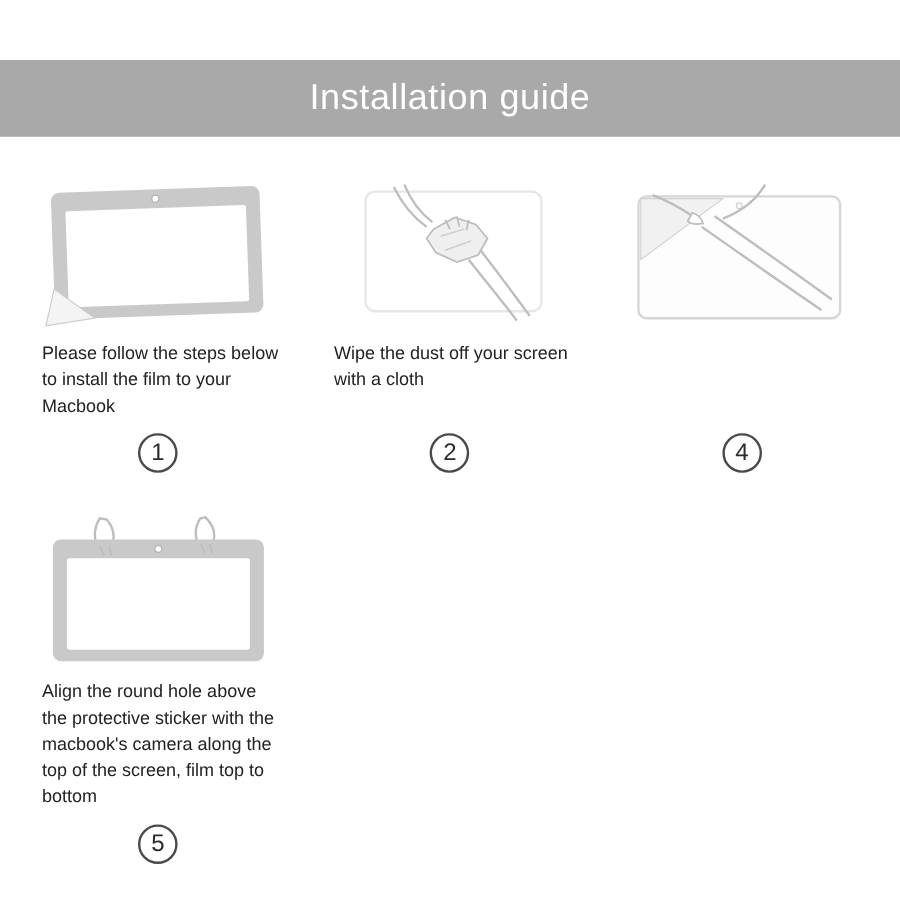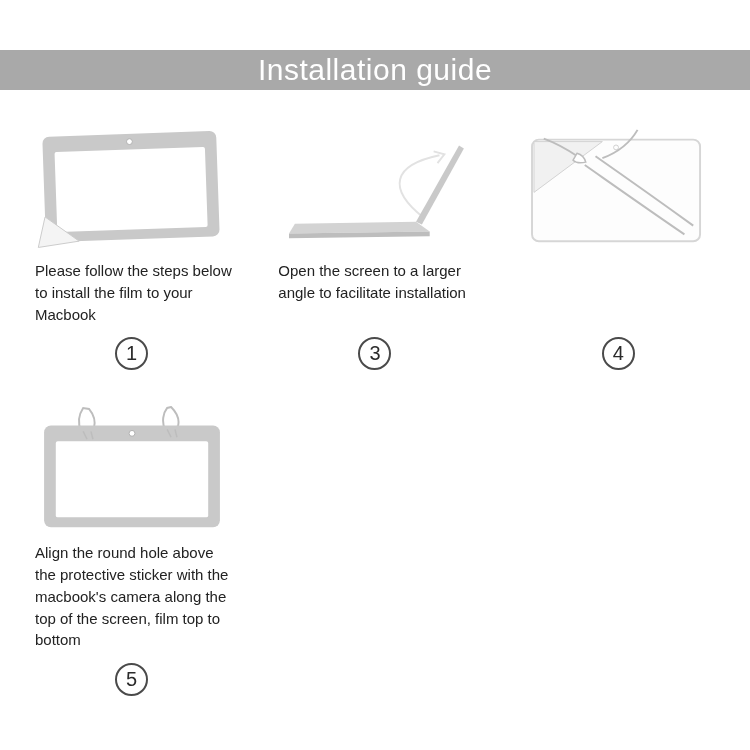--- a/index.html
+++ b/index.html
@@ -1,21 +1,21 @@
 <!DOCTYPE html>
 <html><head>
 <meta charset="utf-8">
 <style>
   * { margin: 0; padding: 0; box-sizing: border-box; }
   html, body { width: 750px; height: 750px; background: #ffffff; overflow: hidden; }
   body { font-family: "Liberation Sans", sans-serif; color: #1f1f1f; }
 
   .header {
     margin-top: 50px;
-    height: 40px;
+    height: 64px;
     background: #a9a9a9;
     display: flex;
     align-items: center;
     justify-content: center;
   }
   .header-title {
     color: #ffffff;
     font-size: 30px;
     font-weight: 400;
     letter-spacing: 0.5px;
@@ -84,36 +84,39 @@
           <path d="M10 92 L44 118 L2 123 Z" fill="#f4f4f4" stroke="#cccccc" stroke-width="1"></path>
         </g>
       </svg>
     </div>
     <p class="caption">Please follow the steps below to install the film to your Macbook</p>
     <div class="number-wrap">
       <span class="number-circle">1</span>
     </div>
   </div>
 
-
   <div class="step">
     <div class="illustration">
       <svg viewBox="0 0 200 130" width="196" height="127">
-        <path d="M150 96 C112 66 118 42 166 32" fill="none" stroke="#e2e2e2" stroke-width="2"></path>
-        <path d="M160 28 L171 31 L164 40" fill="none" stroke="#e2e2e2" stroke-width="2"></path>
-        <path d="M142 100 L186 22 L191 25 L148 103 Z" fill="#c9c9c9"></path>
-        <path d="M18 102 L142 100 L156 110 L12 112 Z" fill="#d3d3d3"></path>
-        <path d="M12 112 L156 110 L156 115 L12 117 Z" fill="#bdbdbd"></path>
+        <rect x="28" y="12" width="150" height="102" rx="8" fill="none" stroke="#e6e6e6" stroke-width="2"></rect>
+        <path d="M86 44 L104 34 L122 40 L132 52 L124 66 L106 72 L88 64 L80 52 Z" fill="#efefef" stroke="#bdbdbd" stroke-width="1.5"></path>
+        <path d="M92 50 L112 44 M96 62 L118 54" stroke="#cccccc" stroke-width="1.2" fill="none"></path>
+        <path d="M52 8 C58 20 66 32 80 42" stroke="#bdbdbd" stroke-width="2" fill="none"></path>
+        <path d="M61 6 C66 18 73 29 85 38" stroke="#bdbdbd" stroke-width="2" fill="none"></path>
+        <path d="M96 36 L100 44 M106 33 L108 42 M116 36 L114 45" stroke="#bdbdbd" stroke-width="1.5" fill="none"></path>
+        <path d="M126 62 C140 80 152 96 168 118" stroke="#bdbdbd" stroke-width="2" fill="none"></path>
+        <path d="M116 70 C130 88 142 102 157 122" stroke="#bdbdbd" stroke-width="2" fill="none"></path>
       </svg>
     </div>
-    <p class="caption">Open the screen to a larger angle to facilitate installation</p>
+    <p class="caption">Wipe the dust off your screen with a cloth</p>
     <div class="number-wrap">
-      <span class="number-circle">3</span>
+      <span class="number-circle">2</span>
     </div>
   </div>
+
 
   <div class="step">
     <div class="illustration">
       <svg viewBox="0 0 200 130" width="196" height="127">
         <rect x="12" y="16" width="172" height="104" rx="7" fill="#fdfdfd" stroke="#d6d6d6" stroke-width="2"></rect>
         <circle cx="98" cy="24" r="2.5" fill="none" stroke="#cfcfcf" stroke-width="1"></circle>
         <path d="M14 18 L84 18 L14 70 Z" fill="#f1f1f1" stroke="#d2d2d2" stroke-width="1"></path>
         <path d="M120 6 C112 20 100 29 84 35" stroke="#bdbdbd" stroke-width="2" fill="none"></path>
         <path d="M60 34 C48 26 38 20 24 15" stroke="#bdbdbd" stroke-width="2" fill="none"></path>
         <path d="M58 30 q 7 2 9 9 q -9 2 -13 -2 z" fill="#ffffff" stroke="#bdbdbd" stroke-width="1.5"></path>

